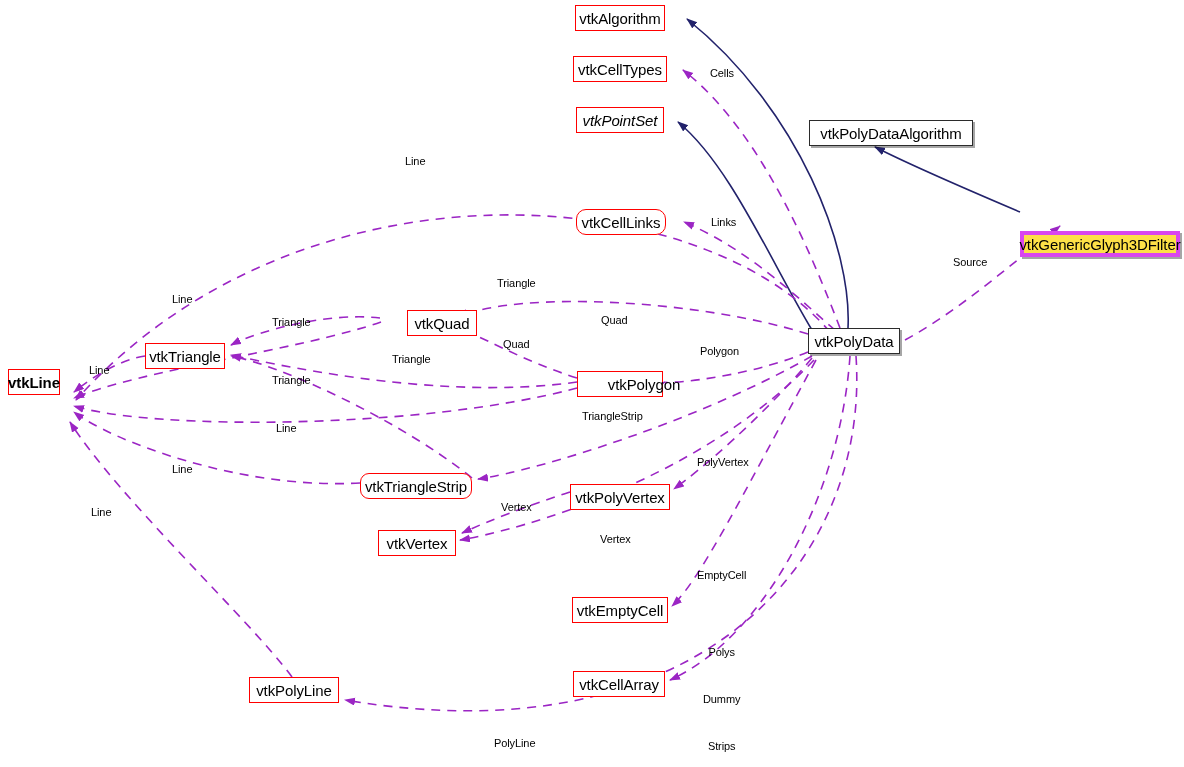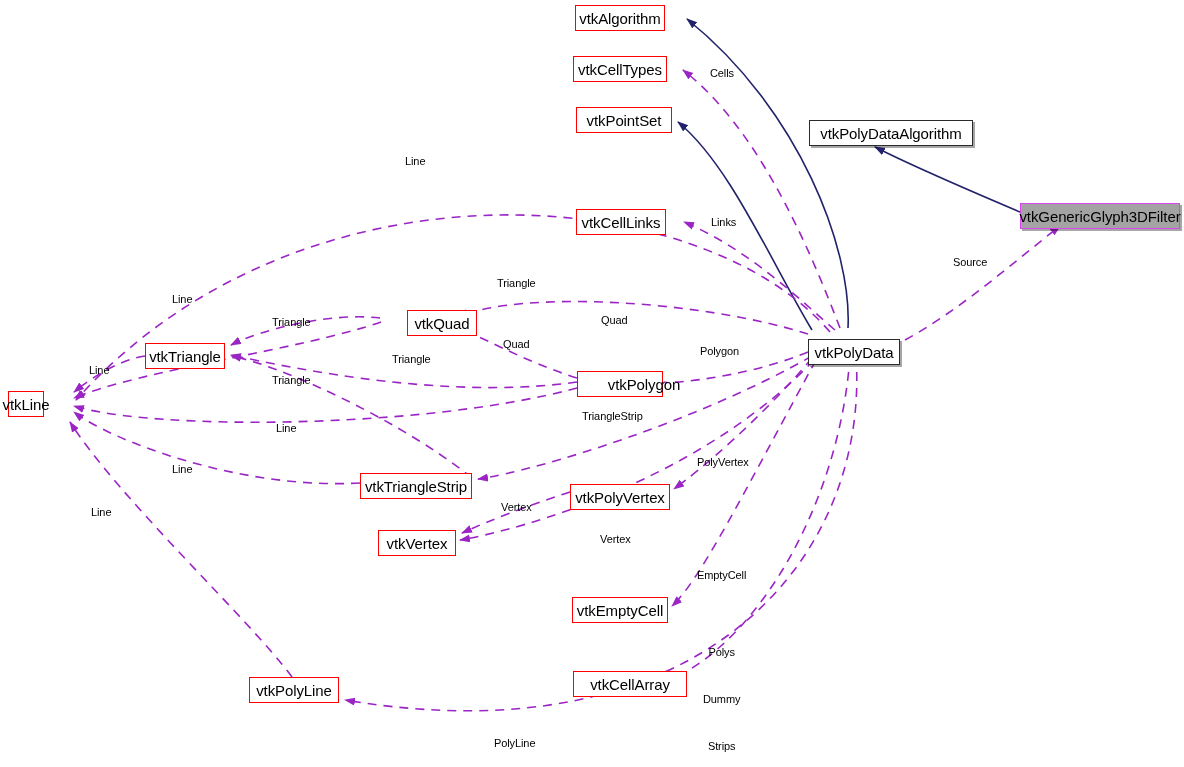--- a/index.html
+++ b/index.html
@@ -36,22 +36,23 @@
     color: #000000;
     white-space: nowrap;
     letter-spacing: -0.1px;
     z-index: 5;
   }
   .node.plain {
     border: 1px solid #2b2b2b;
     background: #ffffff;
   }
   .node.highlight {
-    border: 1px solid #d946ef;
-    background: #a3a3a3;
+    border: 4px solid #d946ef;
+    background: #fde047;
+    margin-top: 28px;
   }
   .node.shadow {
     box-shadow: 2px 2px 0 rgba(0,0,0,0.35);
   }
   .edge-label {
     position: absolute;
     font-size: 11px;
     color: #000000;
     white-space: pre;
     line-height: 15.5px;
@@ -116,60 +117,60 @@
       <path d="M292,677 C250,620 120,500 70,422"></path>
     </g>
   </svg>
 
   <div class="node" style="left:575px;top:5px;width:90px;">
       <span>vtkAlgorithm</span>
     </div>
   <div class="node" style="left:573px;top:56px;width:94px;">
       <span>vtkCellTypes</span>
     </div>
-  <div class="node" style="left:576px;top:107px;width:96px;">
+  <div class="node" style="left:576px;top:107px;width:88px;font-style:italic;">
       <span>vtkPointSet</span>
     </div>
   <div class="node plain shadow" style="left:781px;top:120px;width:164px;margin-left:28px;">
       <span>vtkPolyDataAlgorithm</span>
     </div>
   <div class="node highlight shadow" style="left:1020px;top:203px;width:160px;">
       <span>vtkGenericGlyph3DFilter</span>
     </div>
-  <div class="node" style="left:576px;top:209px;width:90px;">
+  <div class="node" style="left:576px;top:209px;width:90px;border-radius:10px;">
       <span>vtkCellLinks</span>
     </div>
   <div class="node" style="left:381px;top:310px;width:70px;margin-left:26px;">
       <span>vtkQuad</span>
     </div>
-  <div class="node plain shadow" style="left:808px;top:328px;width:92px;margin-top:11px;">
+  <div class="node plain shadow" style="left:808px;top:328px;width:92px;">
       <span>vtkPolyData</span>
     </div>
   <div class="node" style="left:145px;top:343px;width:80px;">
       <span>vtkTriangle</span>
     </div>
   <div class="node" style="left:577px;top:371px;width:86px;padding-left:48px;">
       <span>vtkPolygon</span>
     </div>
-  <div class="node" style="left:8px;top:391px;width:36px;">
+  <div class="node" style="left:8px;top:369px;width:52px;font-weight:bold;">
       <span>vtkLine</span>
     </div>
-  <div class="node" style="left:360px;top:473px;width:112px;">
+  <div class="node" style="left:360px;top:473px;width:112px;border-radius:9px;">
       <span>vtkTriangleStrip</span>
     </div>
   <div class="node" style="left:570px;top:484px;width:100px;">
       <span>vtkPolyVertex</span>
     </div>
   <div class="node" style="left:378px;top:530px;width:78px;">
       <span>vtkVertex</span>
     </div>
   <div class="node" style="left:572px;top:597px;width:96px;">
       <span>vtkEmptyCell</span>
     </div>
-  <div class="node" style="left:573px;top:671px;width:114px;text-align:right;">
+  <div class="node" style="left:573px;top:671px;width:92px;text-align:right;">
       <span>vtkCellArray</span>
     </div>
   <div class="node" style="left:249px;top:677px;width:90px;">
       <span>vtkPolyLine</span>
     </div>
 
   <div class="edge-label" style="left:710px;top:66px;">Cells</div>
   <div class="edge-label" style="left:405px;top:154px;">Line</div>
   <div class="edge-label" style="left:711px;top:215px;">Links</div>
   <div class="edge-label" style="left:953px;top:255px;">Source</div>

